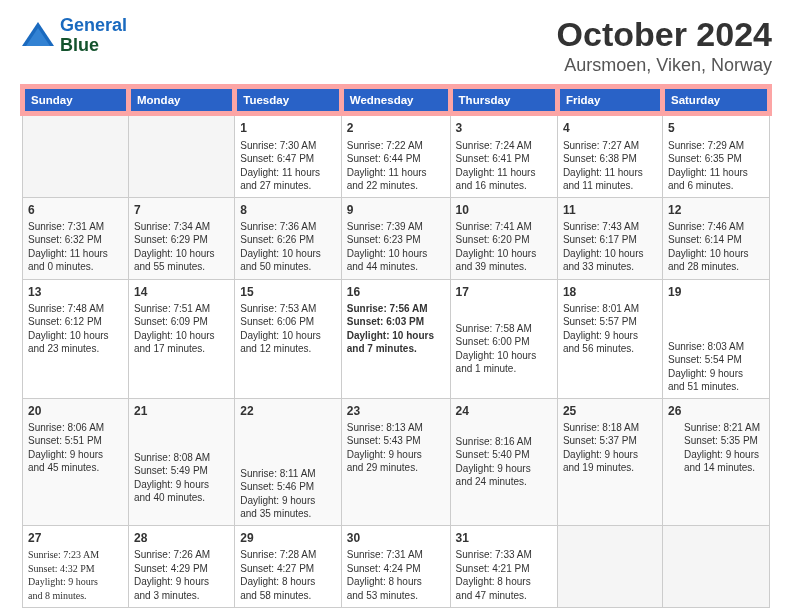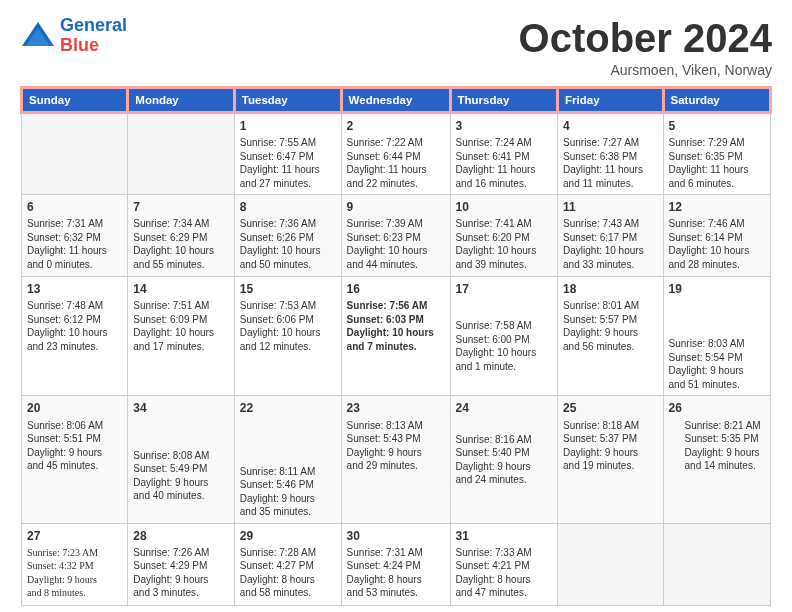--- a/index.html
+++ b/index.html
@@ -38,45 +38,45 @@
       color: #1a6abf;
     }
     .logo-icon {
       width: 36px;
       height: 36px;
     }
     .title-block {
       text-align: right;
     }
     .calendar-title {
-      font-size: 40px;
+      font-size: 34px;
       font-weight: bold;
       color: #333;
       line-height: 1.1;
     }
     .calendar-subtitle {
-      font-size: 14px;
+      font-size: 18px;
       color: #555;
       margin-top: 2px;
     }
     .calendar {
       width: 100%;
       flex: 1;
       border-collapse: collapse;
       border: 1px solid #ccc;
       font-size: 10.5px;
     }
     .calendar th {
       background: #2962c7;
       color: #fff;
       text-align: left;
       padding: 5px 6px;
       font-size: 11.5px;
       font-weight: bold;
-      border: 3px solid #fca5a5;
+      border: 5px solid #fca5a5;
     }
     .calendar td {
       vertical-align: top;
       padding: 4px 5px;
       border: 1px solid #ccc;
       width: 113px;
       height: 82px;
       color: #333;
       line-height: 1.35;
     }
@@ -109,21 +109,21 @@
 
 <div class="page">
   <div class="header">
     <div class="logo">
       <svg class="logo-icon" viewBox="0 0 36 36">
         <polygon points="18,4 34,28 2,28" fill="#1a6abf"></polygon>
         <polygon points="18,10 30,28 6,28" fill="#4a9ae8" opacity="0.5"></polygon>
       </svg>
       <div class="logo-text">
         <div><span>General</span></div>
-        <div><span style="color:#ef4444">Blue</span></div>
+        <div><span style="color:#14532d">Blue</span></div>
       </div>
     </div>
     <div class="title-block">
       <div class="calendar-title">October 2024</div>
       <div class="calendar-subtitle">Aursmoen, Viken, Norway</div>
     </div>
   </div>
 
   <table class="calendar">
     <thead>
@@ -136,21 +136,21 @@
           <th>Friday</th>
           <th>Saturday</th>
         </tr>
     </thead>
     <tbody id="calendar-body">
     <tr>
           <td class="empty"></td>
           <td class="empty"></td>
           <td>
             <span class="day-num">1</span>
-            <div class="day-info" style="white-space: pre-line;">Sunrise: 7:55 AM
+            <div class="day-info" style="white-space: pre-line;">Sunrise: 7:30 AM
 Sunset: 6:47 PM
 Daylight: 11 hours
 and 27 minutes.</div>
           </td>
           <td>
             <span class="day-num">2</span>
             <div class="day-info" style="white-space: pre-line;">Sunrise: 7:22 AM
 Sunset: 6:44 PM
 Daylight: 11 hours
 and 22 minutes.</div>
@@ -281,21 +281,21 @@
         </tr>
         <tr>
           <td>
             <span class="day-num">20</span>
             <div class="day-info" style="white-space: pre-line;">Sunrise: 8:06 AM
 Sunset: 5:51 PM
 Daylight: 9 hours
 and 45 minutes.</div>
           </td>
           <td>
-            <span class="day-num">34</span>
+            <span class="day-num">21</span>
             <div class="day-info" style="white-space: pre-line; margin-top: 32px;">Sunrise: 8:08 AM
 Sunset: 5:49 PM
 Daylight: 9 hours
 and 40 minutes.</div>
           </td>
           <td>
             <span class="day-num">22</span>
             <div class="day-info" style="white-space: pre-line; margin-top: 48px;">Sunrise: 8:11 AM
 Sunset: 5:46 PM
 Daylight: 9 hours

